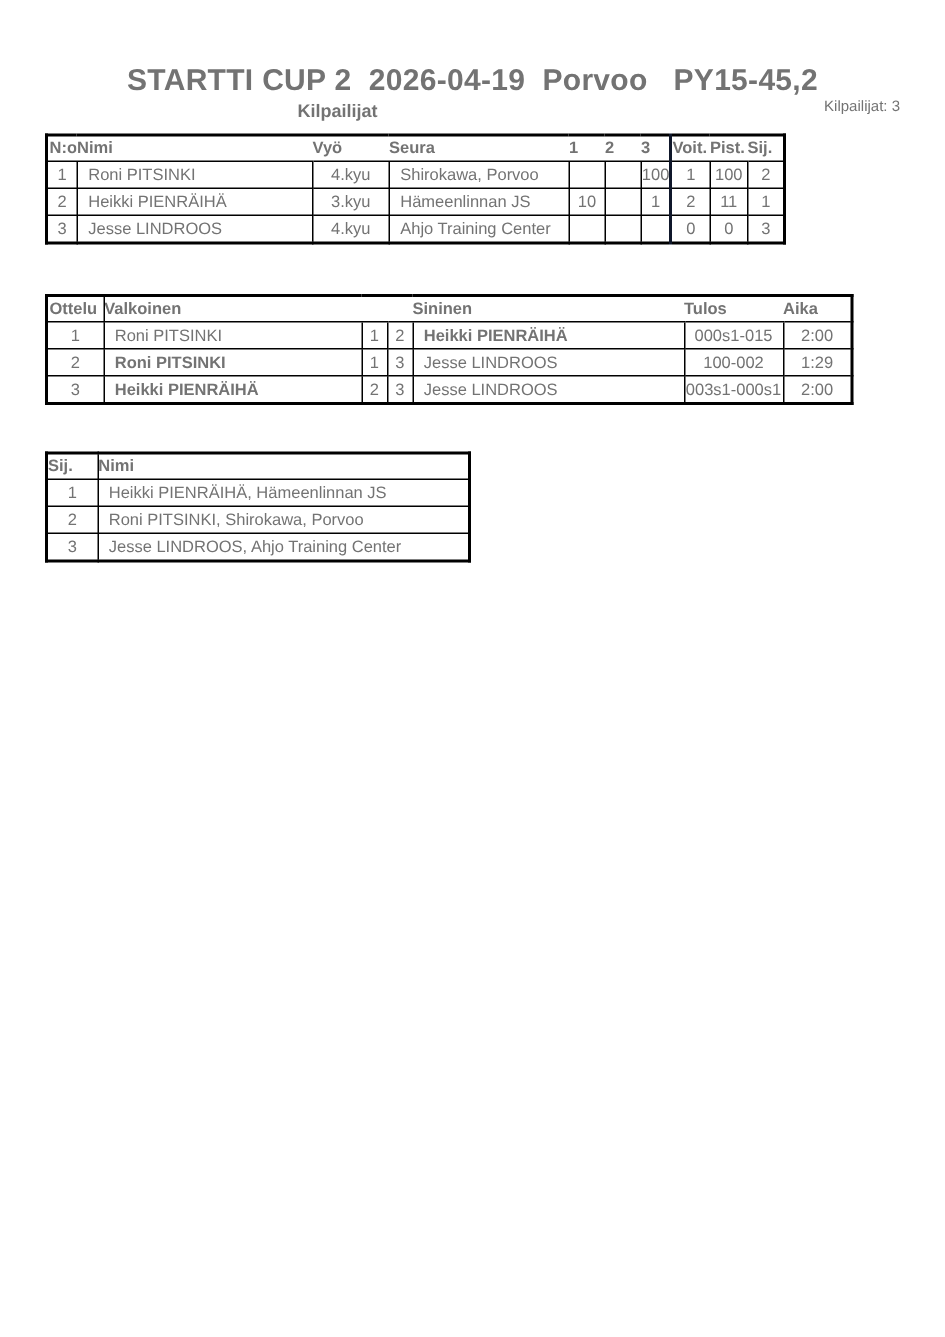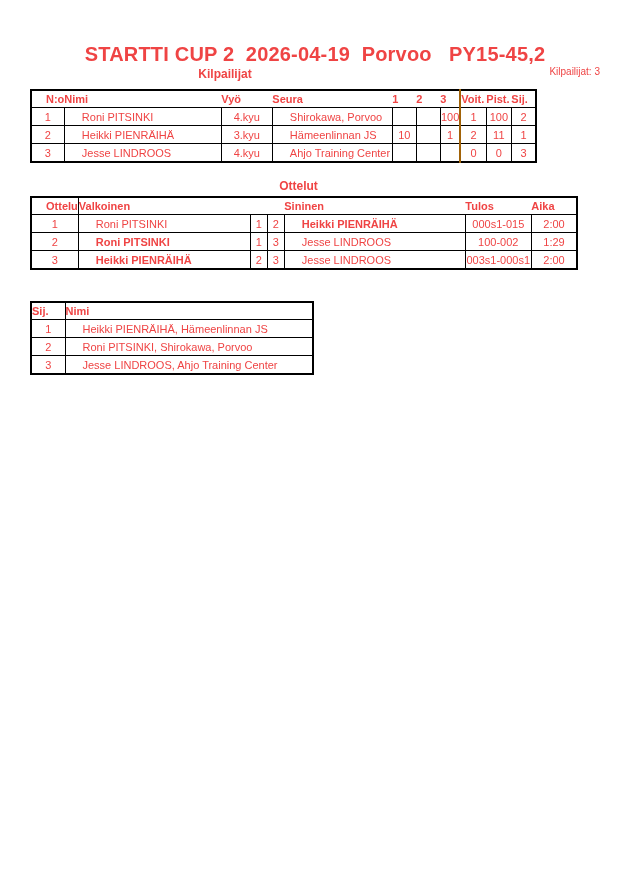--- a/index.html
+++ b/index.html
@@ -1,18 +1,18 @@
 <!DOCTYPE html>
 <html><head>
 <meta charset="utf-8">
 <style>
   html,body{margin:0;padding:0;background:#fff;}
   .page{
     position:relative;width:630px;height:721px;background:#ffffff;
-    font-family:"Liberation Sans","DejaVu Sans",sans-serif;color:#ef4444;
+    font-family:"Liberation Sans","DejaVu Sans",sans-serif;color:#737373;
     overflow:hidden;
   }
   .title{
     position:absolute;top:43px;left:0;width:630px;text-align:center;
     font-size:20px;font-weight:bold;white-space:pre;letter-spacing:.2px;
   }
   .caption{position:absolute;font-size:12px;font-weight:bold;text-align:center;}
   #cap-competitors{top:67px;left:20px;width:410px;}
   #cap-matches{top:179px;left:30px;width:537px;}
   #cap-results{top:283px;left:30px;width:290px;}
@@ -25,23 +25,23 @@
   }
   #t-competitors{top:89px;left:30px;}
   #t-matches{top:196px;left:30px;}
   #t-results{top:301px;left:30px;}
   th,td{
     font-size:11px;padding:0;white-space:nowrap;overflow:hidden;
     font-weight:normal;
   }
   th{height:16px;border:0;border-bottom:1px solid #000;font-weight:bold;text-align:left;}
   td{height:17px;border:1px solid #000;text-align:center;}
-  .al{text-align:left;padding-left:17px;}
-  th.al{padding-left:14px;}
-  .thick{border-left:2px solid #a16207;}
+  .al{text-align:left;padding-left:7px;}
+  th.al{padding-left:1px;}
+  .thick{border-left:2px solid #0f172a;}
   th.hdiv{border-right:1px solid #000;}
   .win{font-weight:bold;}
 </style>
 </head>
 <body>
 
 <div class="page">
 
   <div class="title">STARTTI CUP 2  2026-04-19  Porvoo   PY15-45,2</div>
 
@@ -108,21 +108,20 @@
         <td></td>
         <td></td>
         <td></td>
         <td class="thick">0</td>
         <td>0</td>
         <td>3</td>
       </tr>
     </tbody>
   </table>
 
-  <div class="caption" id="cap-matches">Ottelut</div>
 
   <table id="t-matches">
     <colgroup>
       <col style="width:38px">
         <col style="width:172px">
         <col style="width:17px">
         <col style="width:17px">
       <col style="width:181px">
         <col style="width:66px">
         <col style="width:46px">

